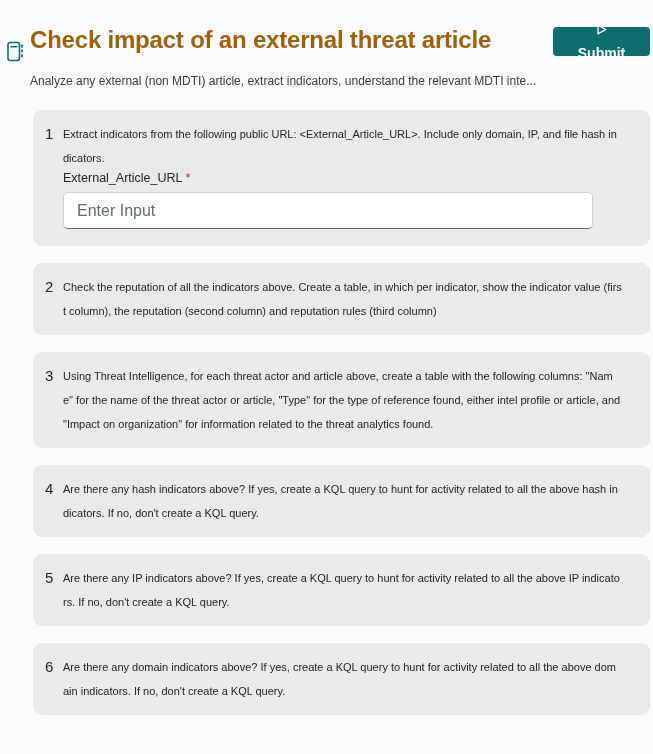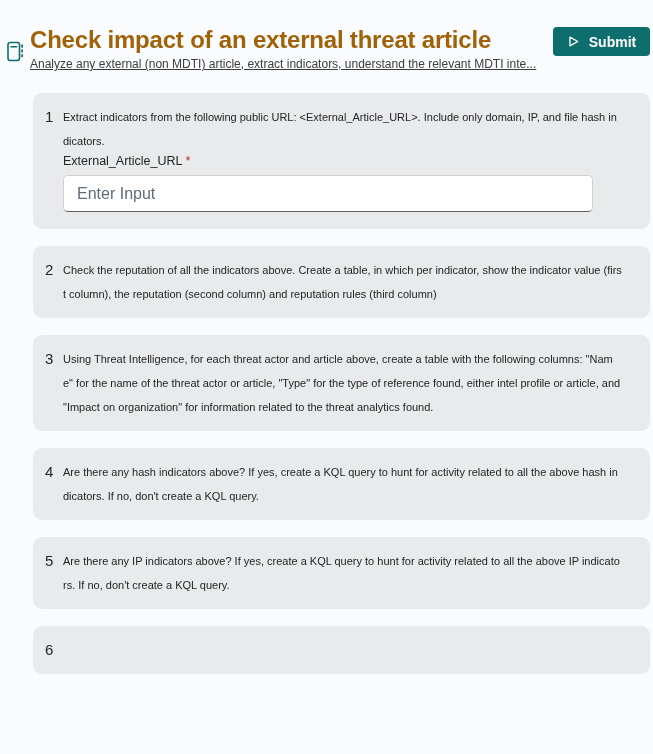--- a/index.html
+++ b/index.html
@@ -10,29 +10,30 @@
     font-family: "Liberation Sans", sans-serif;
     color: #242424;
   }
   
   .header { position: relative; padding: 25px 110px 0 30px; }
   .pb-icon { position: absolute; left: 7px; top: 41px; width: 16px; height: 21px; }
   .title {
     font-size: 24px; font-weight: 700; color: #a16207;
     line-height: 30px; letter-spacing: -0.2px; white-space: nowrap;
   }
-  .subtitle { font-size: 12px; color: #3d3d3d; line-height: 16px; margin-top: 1px; white-space: nowrap; text-decoration: underline; }
+  .subtitle { font-size: 12px; color: #3d3d3d; line-height: 16px; margin-top: 18px; white-space: nowrap; }
   .submit-btn {
     position: absolute; top: 27px; right: 3px;
     width: 97px; height: 29px;
     background: #0e6e6d; color: #ffffff;
     border: none; border-radius: 4px;
     font-family: inherit; font-size: 14px; font-weight: 700;
     display: flex; align-items: center; justify-content: center; gap: 9px;
     cursor: pointer;
+    flex-direction: column;
   }
   
   .cards { margin-top: 21px; }
   .card {
     margin: 0 3px 17px 33px;
     background: #e8eaeb;
     border-radius: 9px;
     padding: 12px 28px 12px 12px;
     display: flex;
   }
@@ -122,16 +123,19 @@
 
     <div class="card">
       <div class="card-num">5</div>
       <div class="card-body">
         <div class="card-text">Are there any IP indicators above? If yes, create a KQL query to hunt for activity related to all the above IP indicators. If no, don't create a KQL query.</div>
       </div>
     </div>
 
     <div class="card">
       <div class="card-num">6</div>
+      <div class="card-body">
+        <div class="card-text">Are there any domain indicators above? If yes, create a KQL query to hunt for activity related to all the above domain indicators. If no, don't create a KQL query.</div>
+      </div>
     </div>
 
   </div>
 </div>
 
 </body></html>

